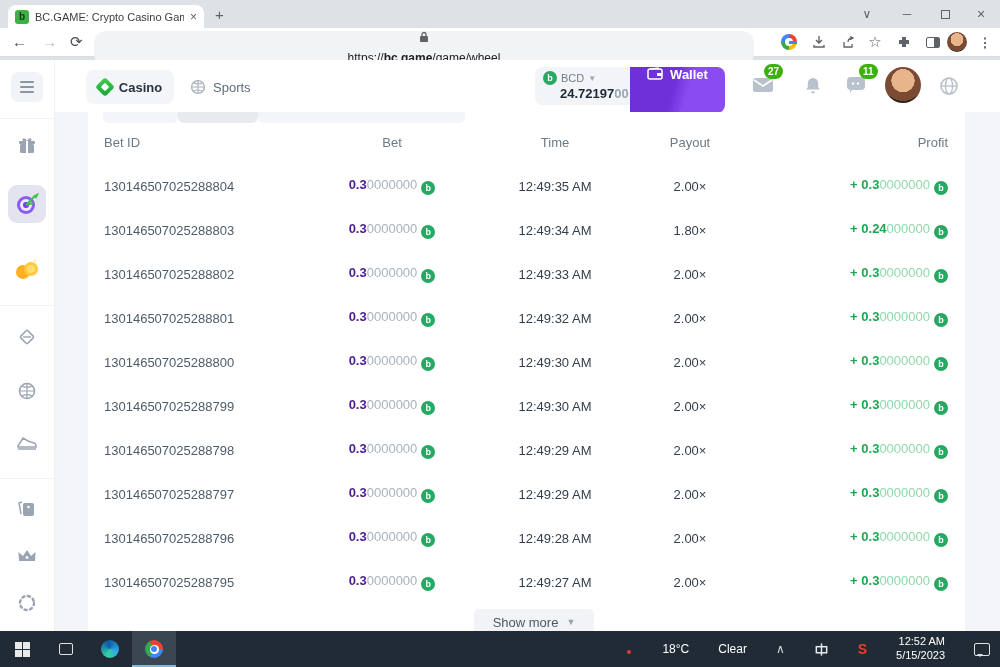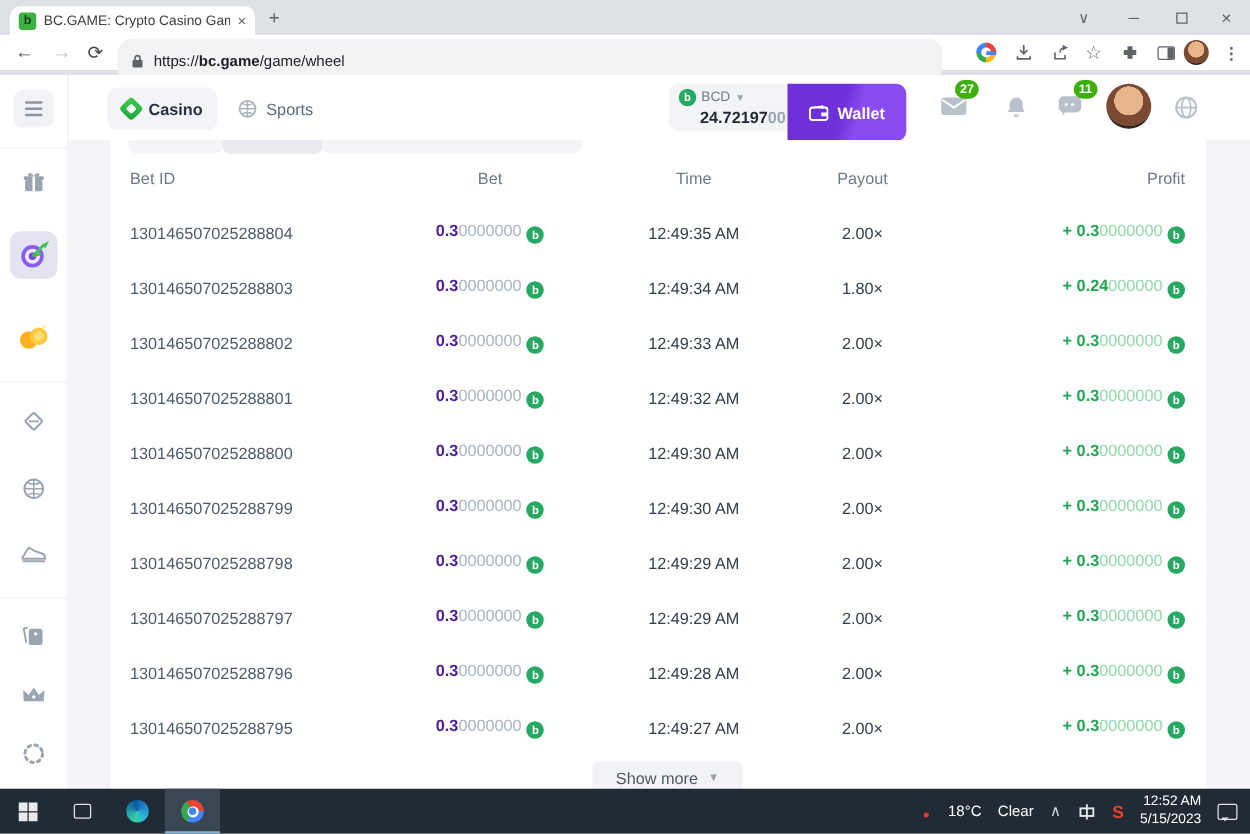--- a/index.html
+++ b/index.html
@@ -13,21 +13,21 @@
   .favicon { width:14px; height:14px; border-radius:3px; background:#3cb043; color:#0b3d16; font-weight:bold; font-size:10px; display:flex; align-items:center; justify-content:center; flex:0 0 auto; }
   .tab-title { font-size:11px; color:#3c4043; white-space:nowrap; overflow:hidden; flex:1; }
   .tab-close { font-size:12px; color:#5f6368; cursor:pointer; }
   .newtab { left:215px; top:6px; font-size:15px; color:#5f6368; }
   .winctl { top:0; height:28px; display:flex; align-items:center; justify-content:center; width:38px; color:#5f6368; font-size:12px; }
   .max-box { width:9px; height:9px; border:1px solid #5f6368; }
 
   .toolbar { left:0; top:28px; width:1000px; height:29px; background:#fff; border-bottom:1px solid #dadce0; }
   .navbtn { top:33px; font-size:15px; color:#474c50; }
   .navbtn.disabled { color:#b8bcc0; }
-  .omnibox { left:94px; top:31px; width:660px; height:35px; border-radius:12px; background:#f1f3f4; display:flex; align-items:center; padding:0 11px; gap:8px; }
+  .omnibox { left:94px; top:31px; width:660px; height:35px; border-radius:12px; background:#f1f3f4; display:flex; align-items:center; padding:0 11px; gap:8px;flex-direction:column; }
   .url { font-size:12px; color:#202124; }
   .url b { font-weight:bold; }
   .tb-ico { top:31px; width:22px; height:22px; display:flex; align-items:center; justify-content:center; color:#5f6368; font-size:13px; }
   .g-ico { width:16px; height:16px; border-radius:50%; background:conic-gradient(#ea4335 0 25%, #fbbc05 25% 50%, #34a853 50% 75%, #4285f4 75% 100%); position:relative; }
   .g-ico::after { content:""; position:absolute; left:4px; top:4px; width:8px; height:8px; border-radius:50%; background:#fff; }
   .g-ico::before { content:""; position:absolute; right:0; top:7px; width:8px; height:3px; background:#4285f4; z-index:2; }
   .panel-ico { width:14px; height:11px; border:1.5px solid #5f6368; border-radius:2px; position:relative; }
   .panel-ico::after { content:""; position:absolute; right:0; top:0; width:5px; height:100%; background:#5f6368; }
   .avatar { border-radius:50%; background:radial-gradient(circle at 50% 38%, #e8b48c 0 40%, #7a4a33 41% 70%, #2f2320 71%); }
 
@@ -36,21 +36,21 @@
   .mode-pill { left:86px; top:70px; width:88px; height:34px; border-radius:8px; background:#f4f5f8; display:flex; align-items:center; justify-content:center; gap:7px; font-size:13px; font-weight:bold; color:#273240; }
   .sports-tab { left:190px; top:70px; height:34px; display:flex; align-items:center; gap:7px; font-size:13px; color:#5e6c7a; }
   .diamond { width:14px; height:14px; background:linear-gradient(135deg,#43cf4c,#18a23b); transform:rotate(45deg); border-radius:3px; position:relative; }
   .diamond::after { content:""; position:absolute; inset:4px; background:#fff; border-radius:1px; }
   .bcd-pill { left:535px; top:67px; width:95px; height:38px; background:#f3f4f7; border-radius:8px 0 0 8px; padding:4px 8px 4px 8px; }
   .bcd-row1 { display:flex; align-items:center; gap:4px; font-size:11px; color:#707e8c; }
   .bcd-row2 { font-size:13px; font-weight:bold; color:#1d2a36; margin-top:1px;margin-left:17px; }
   .bcd-row2 .faded { color:#9aa6b2; }
   .coin { display:inline-flex; width:14px; height:14px; border-radius:50%; background:#27a863; color:#fff; font-size:9px; font-weight:bold; align-items:center; justify-content:center; }
   .chev { font-size:8px; color:#9aa6b2; }
-  .wallet-btn { left:630px; top:67px; width:95px; height:46px; border:none; border-radius:0 8px 8px 0; background:linear-gradient(105deg,#6d30d9 0 45%,#8a4bf0 60%); color:#fff; font-weight:bold; font-size:13px; display:flex; align-items:center; justify-content:center; gap:7px; cursor:pointer; }
+  .wallet-btn { left:630px; top:67px; width:95px; height:46px; border:none; border-radius:0 8px 8px 0; background:linear-gradient(105deg,#6d30d9 0 45%,#8a4bf0 60%); color:#fff; font-weight:bold; font-size:13px; display:flex; justify-content:center; gap:7px; cursor:pointer; }
   .hdr-ico { top:74px; width:26px; height:22px; display:flex; align-items:center; justify-content:center; }
   .badge { position:absolute; min-width:18px; height:15px; border-radius:8px; background:#3db00b; color:#fff; font-size:10px; font-weight:bold; display:flex; align-items:center; justify-content:center; padding:0 4px; }
 
   
   .sidebar { left:0; top:60px; width:55px; height:571px; background:#fff; border-right:1px solid #eef0f3; }
   .burger { left:11px; top:72px; width:32px; height:30px; border-radius:7px; background:#f2f3f6; display:flex; flex-direction:column; align-items:center; justify-content:center; gap:3px; }
   .burger span { width:14px; height:2px; background:#8a95a1; border-radius:1px; }
   .side-ico { left:8px; width:38px; height:38px; display:flex; align-items:center; justify-content:center; border-radius:9px; }
   .side-ico.active { background:#e3e4ef; }
   .side-div { left:0; width:55px; height:1px; background:#f0f2f5; }
@@ -76,21 +76,21 @@
   .taskbar { left:0; top:631px; width:1000px; height:36px; background:#202b36; display:flex; align-items:center; color:#fff; }
   .tb-btn { width:44px; height:36px; display:flex; align-items:center; justify-content:center; }
   .tb-btn.active { background:#3a4753; box-shadow:inset 0 -2px 0 #8ab4d8; }
   .win-logo { display:grid; grid-template-columns:7px 7px; grid-template-rows:7px 7px; gap:1px; }
   .win-logo span { background:#e8eaec; }
   .taskview { width:14px; height:12px; border:1.5px solid #dfe3e6; border-radius:2px; }
   .edge-ico { width:18px; height:18px; border-radius:50%; background:conic-gradient(from 200deg,#35d1a5,#0c59a4 40%,#2ea9e0 75%,#35d1a5); }
   .chrome-ico { width:18px; height:18px; border-radius:50%; background:conic-gradient(from -30deg,#ea4335 0 33%,#4285f4 33% 66%,#34a853 66% 100%); position:relative; }
   .chrome-ico::before { content:""; position:absolute; inset:4.5px; background:#fff; border-radius:50%; }
   .chrome-ico::after { content:""; position:absolute; inset:6px; background:#4285f4; border-radius:50%; }
-  .tray { margin-left:auto; display:flex; align-items:center; gap:13px; padding-right:10px; font-size:12px; }
+  .tray { margin-left:auto; display:flex; align-items:center; gap:29px; padding-right:10px; font-size:12px; }
   .moon { width:16px; height:16px; border-radius:50%; background:#ffc43d; position:relative; overflow:hidden; }
   .moon::after { content:""; position:absolute; left:-6px; top:-6px; width:15px; height:15px; border-radius:50%; background:#202b36; }
   .moon-dot { position:absolute; right:2px; top:1px; width:4px; height:4px; border-radius:50%; background:#e53935; z-index:2; }
   .sogou { color:#e8402a; font-weight:bold; font-size:14px; }
   .clock { text-align:right; font-size:11px; line-height:1.25; }
   .notif-ico { width:16px; height:13px; border:1.5px solid #dfe3e6; border-radius:2px; position:relative; }
   .notif-ico::after { content:""; position:absolute; left:2px; bottom:-5px; border:3px solid transparent; border-top-color:#dfe3e6; }
 </style>
 </head>
 <body>

